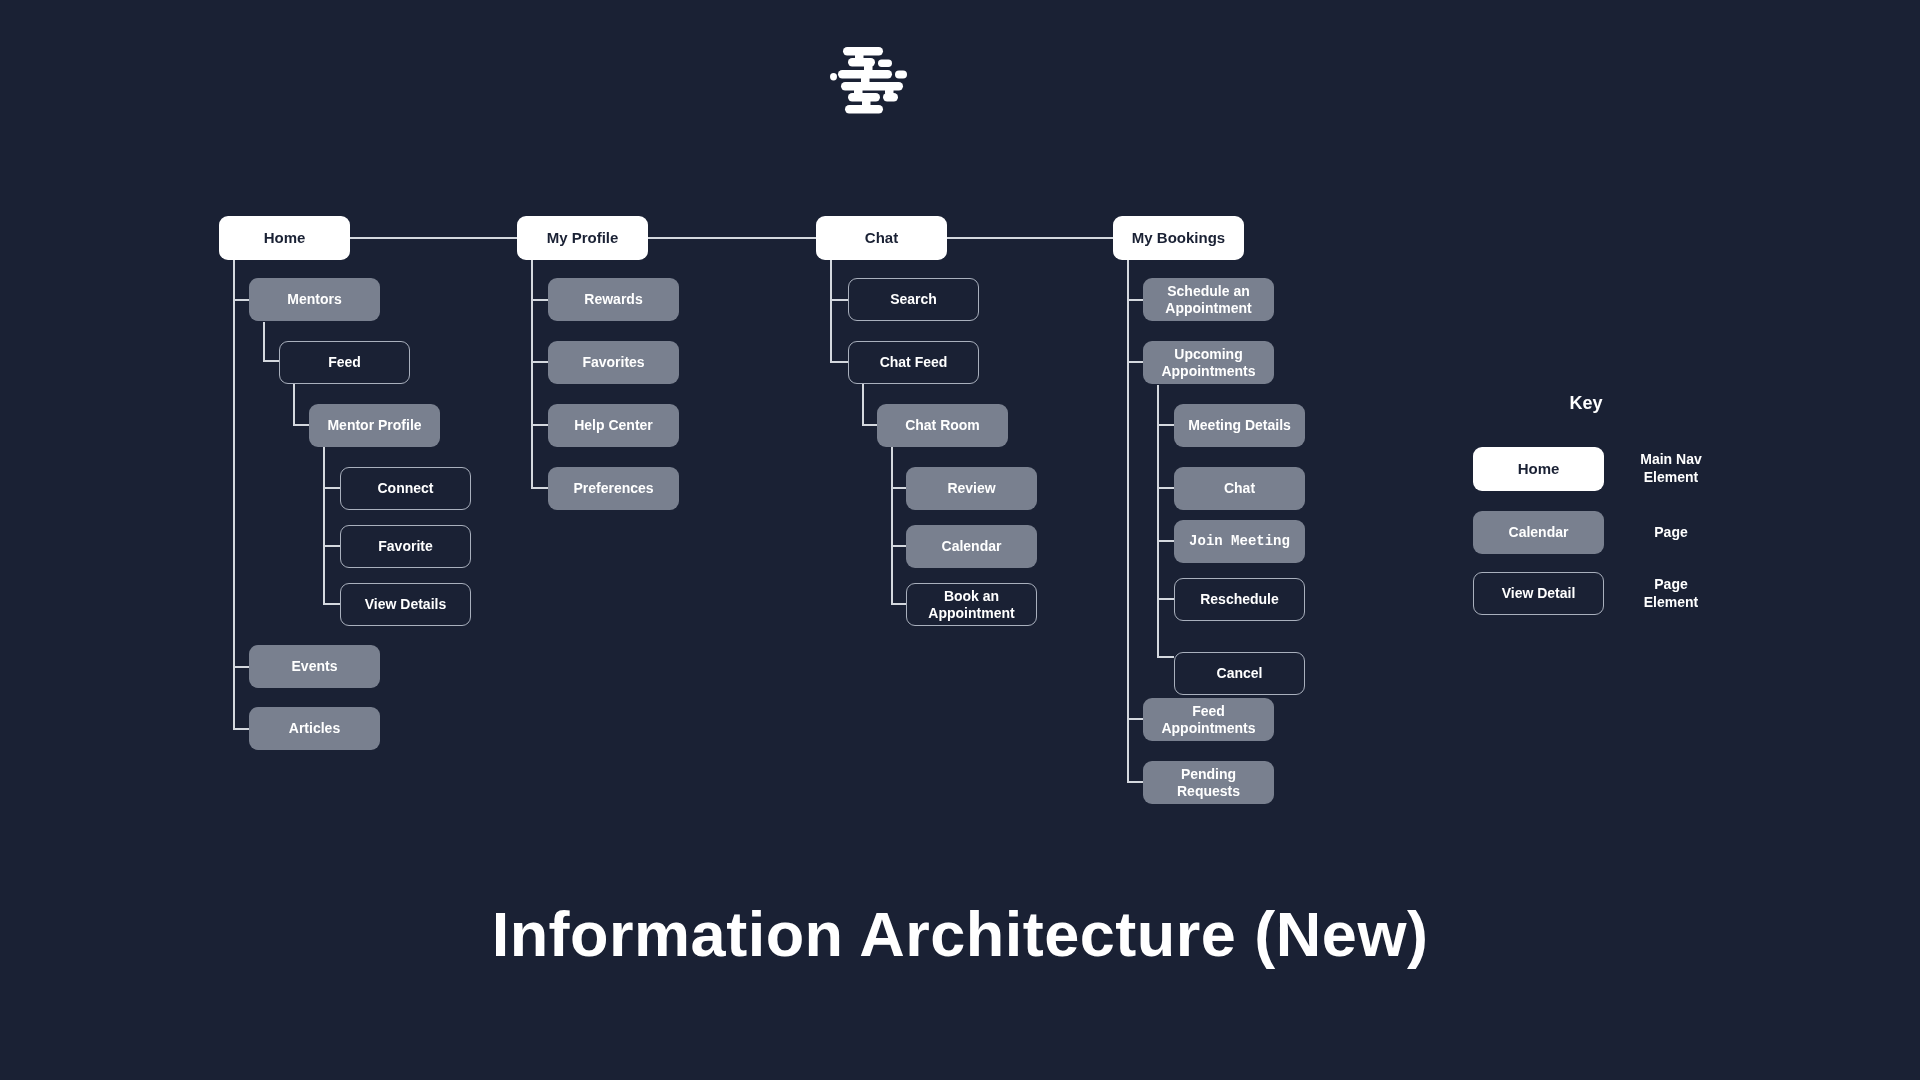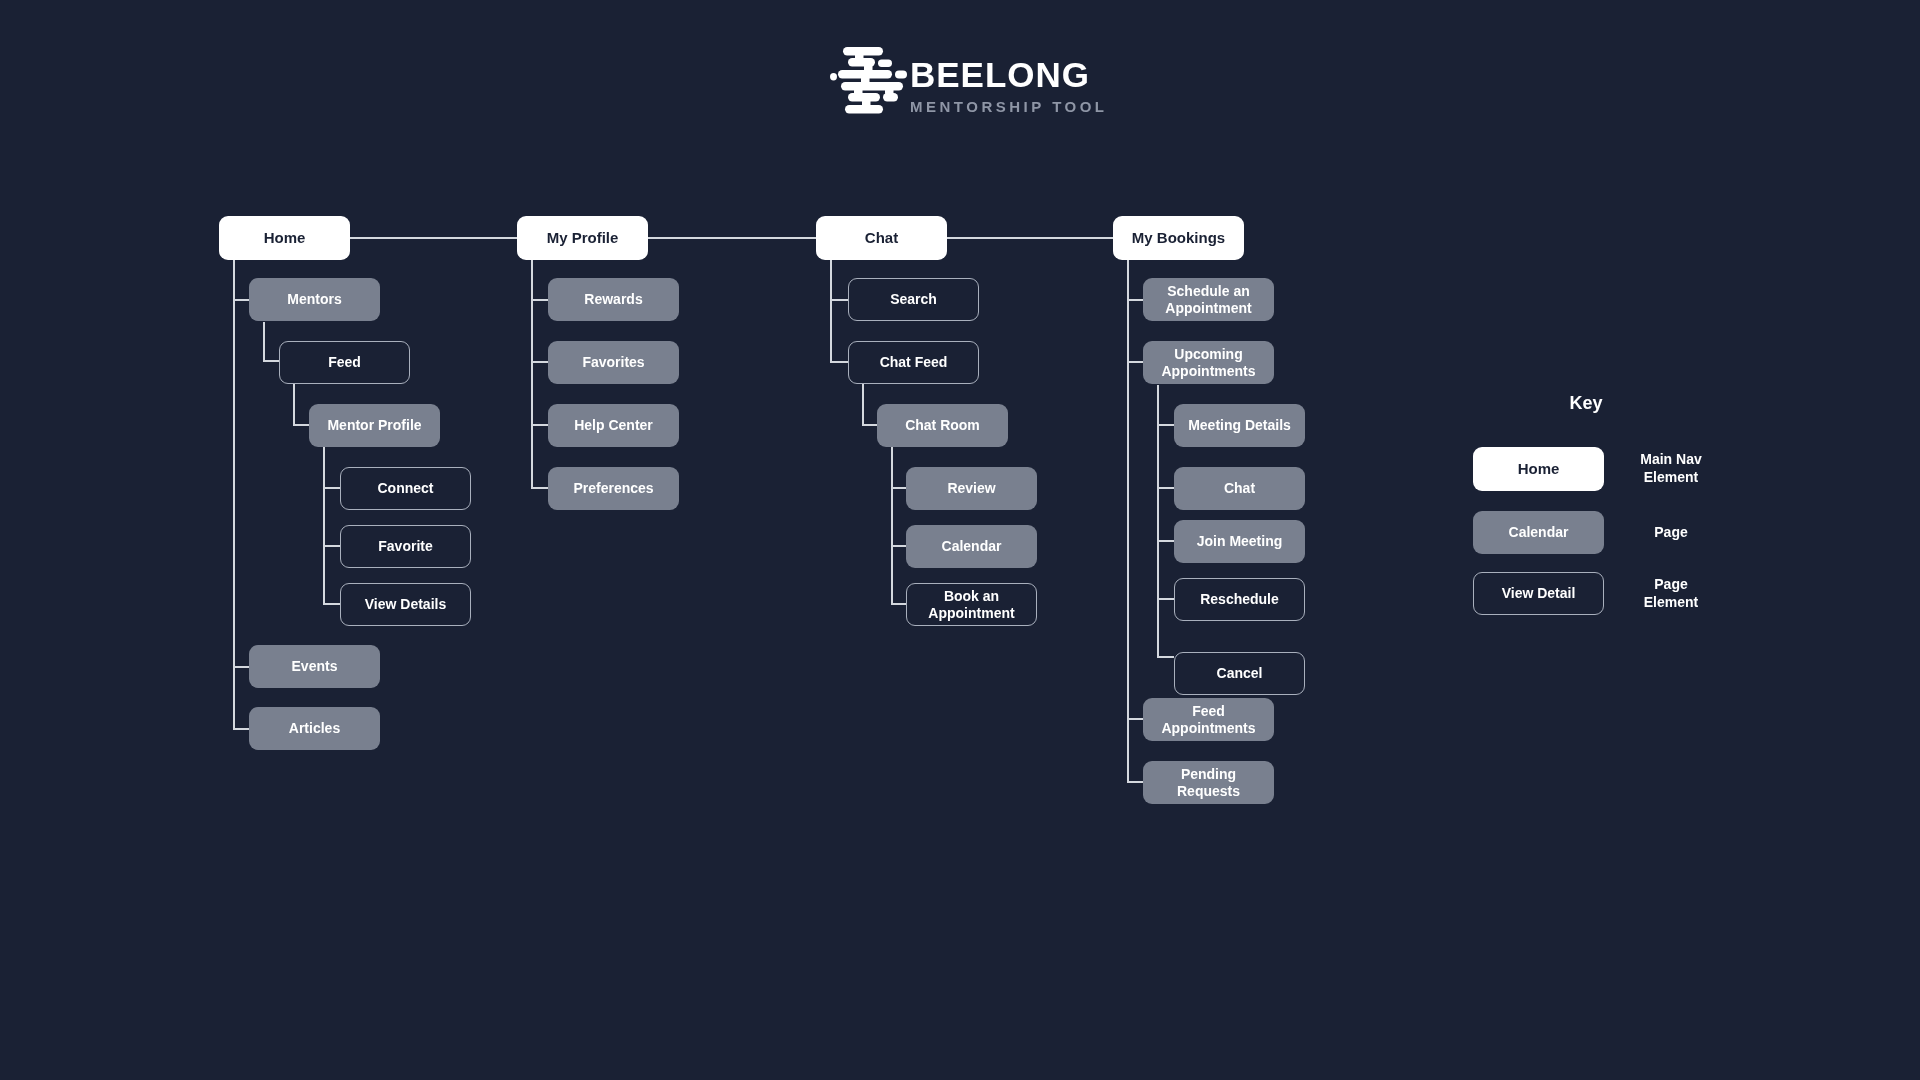--- a/index.html
+++ b/index.html
@@ -57,24 +57,20 @@
       <rect x="53" y="49" width="15" height="8.5" rx="4.2"></rect>
       <rect x="15" y="61" width="38" height="8.5" rx="4.2"></rect>
       <rect x="25" y="6" width="8.5" height="12" rx="4.2"></rect>
       <rect x="34" y="18" width="8.5" height="12" rx="4.2"></rect>
       <rect x="31" y="30" width="8.5" height="12" rx="4.2"></rect>
       <rect x="24" y="42" width="8.5" height="11" rx="4.2"></rect>
       <rect x="55" y="42" width="8.5" height="11" rx="4.2"></rect>
       <rect x="32" y="53" width="8.5" height="12" rx="4.2"></rect>
     </g>
   </svg>
-  <div id="brand-block">
-    <div id="brand-name">BEELONG</div>
-    <div id="brand-tagline">MENTORSHIP TOOL</div>
-  </div>
 
   <div class="hline" style="left:284px;top:237px;width:894px;"></div>
 
   <div class="vline" style="left:233px;top:260px;height:470px;"></div>
   <div class="hline" style="left:233px;top:299px;width:16px;"></div>
   <div class="hline" style="left:233px;top:666px;width:16px;"></div>
   <div class="hline" style="left:233px;top:728px;width:16px;"></div>
   <div class="vline" style="left:263px;top:322px;height:40px;"></div>
   <div class="hline" style="left:263px;top:360px;width:16px;"></div>
   <div class="vline" style="left:293px;top:383px;height:43px;"></div>
@@ -137,35 +133,36 @@
   <div class="node element" style="left:906px;top:583px;">Book an
 Appointment</div>
 
   <div class="node nav" style="left:1113px;top:216px;">My Bookings</div>
   <div class="node page" style="left:1143px;top:278px;">Schedule an
 Appointment</div>
   <div class="node page" style="left:1143px;top:341px;">Upcoming
 Appointments</div>
   <div class="node page" style="left:1174px;top:404px;">Meeting Details</div>
   <div class="node page" style="left:1174px;top:467px;">Chat</div>
-  <div class="node page" style="left:1174px;top:520px;">Join Meeting</div>
+  <div class="node page" style="left:1174px;top:520px;font-family:Liberation Mono, monospace;">Join Meeting</div>
   <div class="node element" style="left:1174px;top:578px;">Reschedule</div>
   <div class="node element" style="left:1174px;top:636px;margin-top:16px;">Cancel</div>
   <div class="node page" style="left:1143px;top:698px;">Feed
 Appointments</div>
   <div class="node page" style="left:1143px;top:761px;">Pending
 Requests</div>
 
   <div id="key-heading">Key</div>
 
   <div class="node nav" style="left:1473px;top:447px;">Home</div>
   <div class="key-desc" style="top:447px;">Main Nav
 Element</div>
 
   <div class="node page" style="left:1473px;top:511px;">Calendar</div>
   <div class="key-desc" style="top:511px;">Page</div>
 
   <div class="node element" style="left:1473px;top:572px;">View Detail</div>
   <div class="key-desc" style="top:572px;">Page
 Element</div>
 
+  <div id="page-title">Information Architecture (New)</div>
 
 </div>
 
 </body></html>

